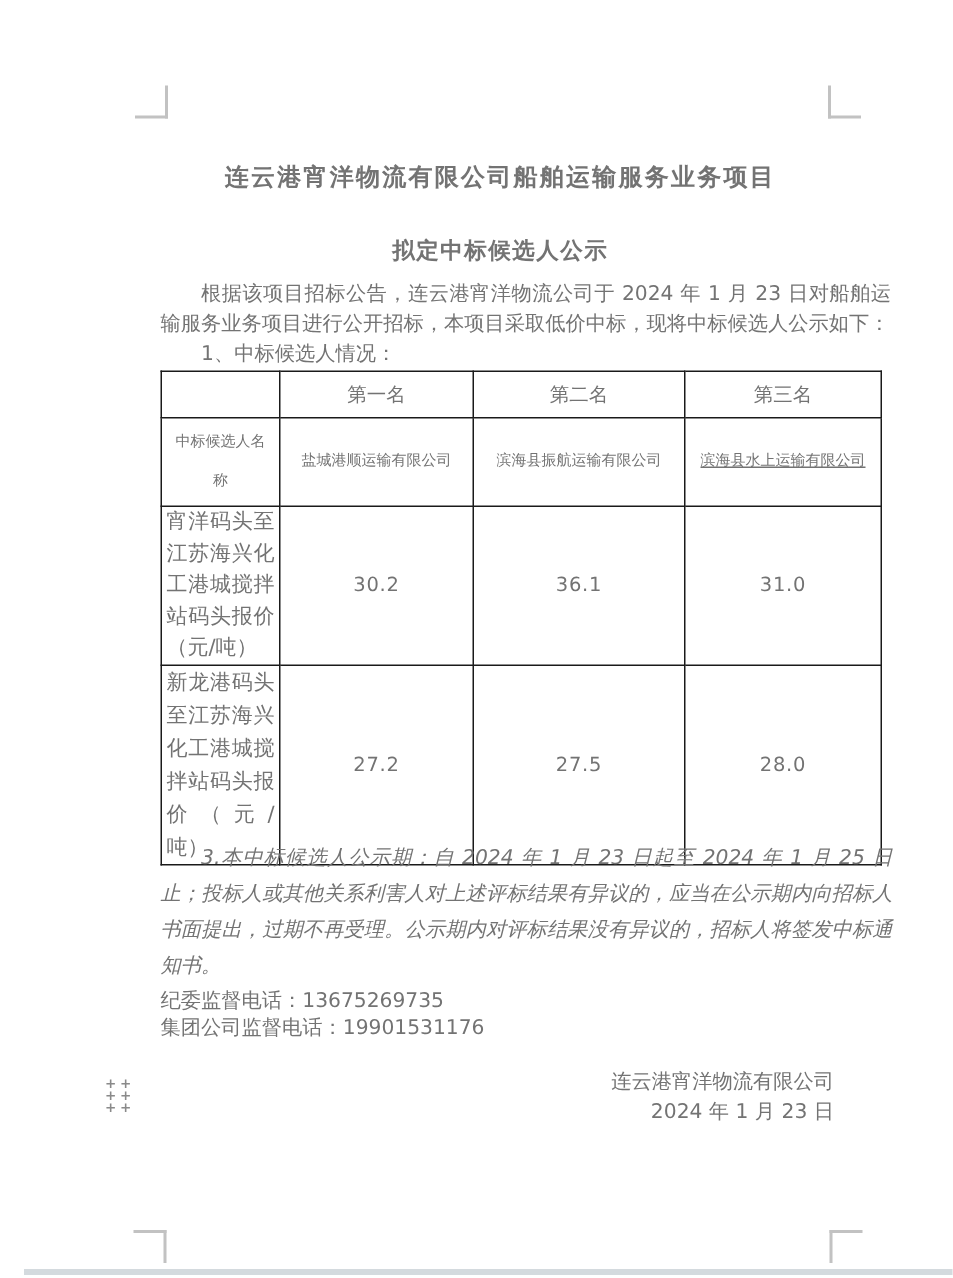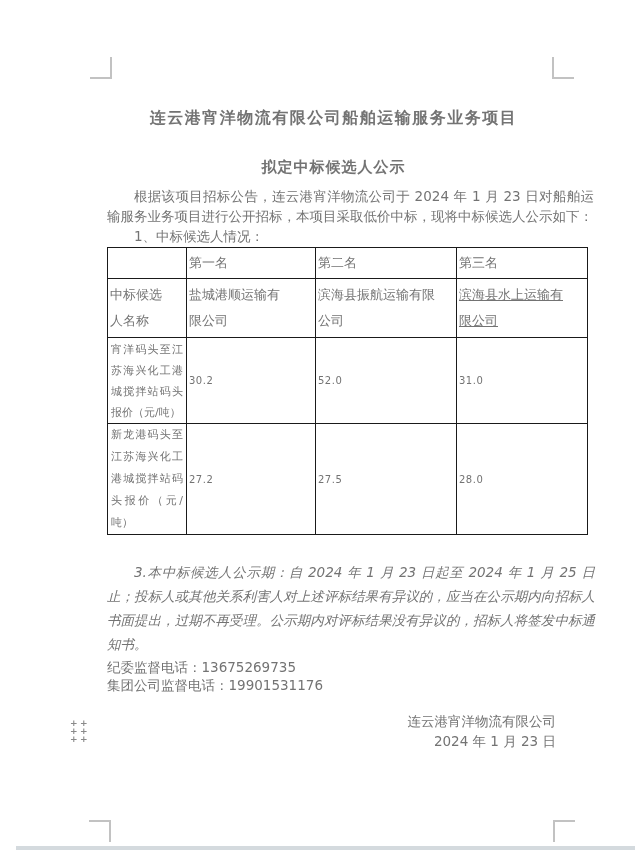--- a/index.html
+++ b/index.html
@@ -23,31 +23,31 @@
   .item3 { top:560px; left:91px; width:488px; text-indent:27px;
     line-height:24px; text-align:justify;font-style:italic; }
   .phone1 { top:657px; left:91px; }
   .phone2 { top:675px; left:91px; }
   .sig-company { top:711px; right:95px; text-align:right; }
   .sig-date { top:731px; right:95px; text-align:center; }
 
   
   .bid-table { position:absolute; top:247px; left:91px; border-collapse:collapse;
     table-layout:fixed; }
-  .bid-table td { border:1.5px solid #1a1a1a; text-align:left;
+  .bid-table td { border:1.5px solid #1a1a1a; text-align:center;
     vertical-align:middle; font-size:13px; padding:0 2px; overflow:hidden; }
   .bid-table tr.r0 { height:31px; }
   .bid-table tr.r1 { height:59px; }
   .bid-table tr.r2 { height:86px; }
   .bid-table tr.r3 { height:110px; }
-  .bid-table tr.r1 td { line-height:26px; font-size:13px; }
-  .bid-table td.lab { text-align:justify; font-size:11px; padding:0 3px; }
+  .bid-table tr.r1 td { line-height:26px; font-size:10px; }
+  .bid-table td.lab { text-align:justify; font-size:14px; padding:0 3px; }
   .bid-table tr.r2 td.lab { line-height:21px; }
   .bid-table tr.r3 td.lab { line-height:22px; }
-  .bid-table .num { font-size:10px; letter-spacing:0.5px; }
+  .bid-table .num { font-size:13px; letter-spacing:0.5px; }
   .mw5 { display:inline-block; max-width:63px; vertical-align:middle; }
   .mw8 { display:inline-block; max-width:101px; vertical-align:middle; }
   .mw10 { display:inline-block; max-width:126px; vertical-align:middle; }
   .mw9 { display:inline-block; max-width:114px; vertical-align:middle;text-decoration:underline; }
 
   
   .mark { position:absolute; width:20px; height:20px; }
   .mark-tl { left:74px; top:57px; border-right:2px solid #c2c2c2; border-bottom:2px solid #c2c2c2; }
   .mark-tr { left:536px; top:57px; border-left:2px solid #c2c2c2; border-bottom:2px solid #c2c2c2; }
   .mark-bl { left:73px; top:820px; border-right:2px solid #c2c2c2; border-top:2px solid #c2c2c2; }
@@ -95,21 +95,21 @@
       </tr>
       <tr class="r1">
         <td><span class="mw5">中标候选人名称</span></td>
         <td><span class="mw8">盐城港顺运输有限公司</span></td>
         <td><span class="mw10">滨海县振航运输有限公司</span></td>
         <td><span class="mw9">滨海县水上运输有限公司</span></td>
       </tr>
       <tr class="r2">
         <td class="lab">宵洋码头至江苏海兴化工港城搅拌站码头报价（元/吨）</td>
         <td class="num">30.2</td>
-        <td class="num">52.0</td>
+        <td class="num">36.1</td>
         <td class="num">31.0</td>
       </tr>
       <tr class="r3">
         <td class="lab">新龙港码头至江苏海兴化工港城搅拌站码头报价（元/吨）</td>
         <td class="num">27.2</td>
         <td class="num">27.5</td>
         <td class="num">28.0</td>
       </tr>
     </tbody>
   </table>

